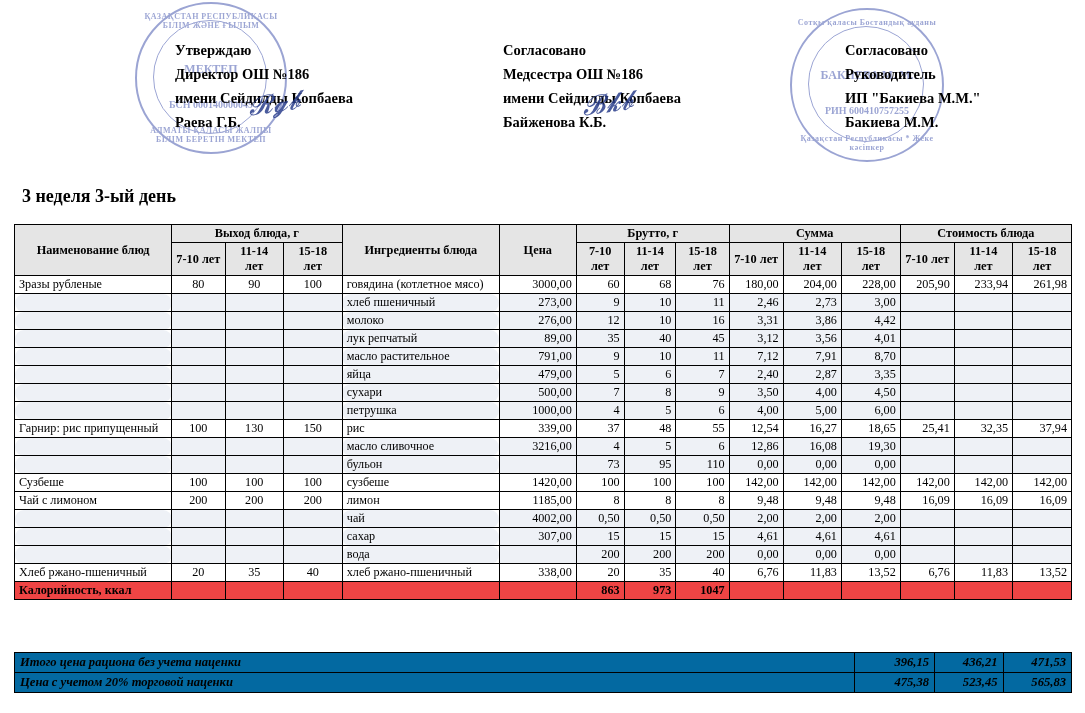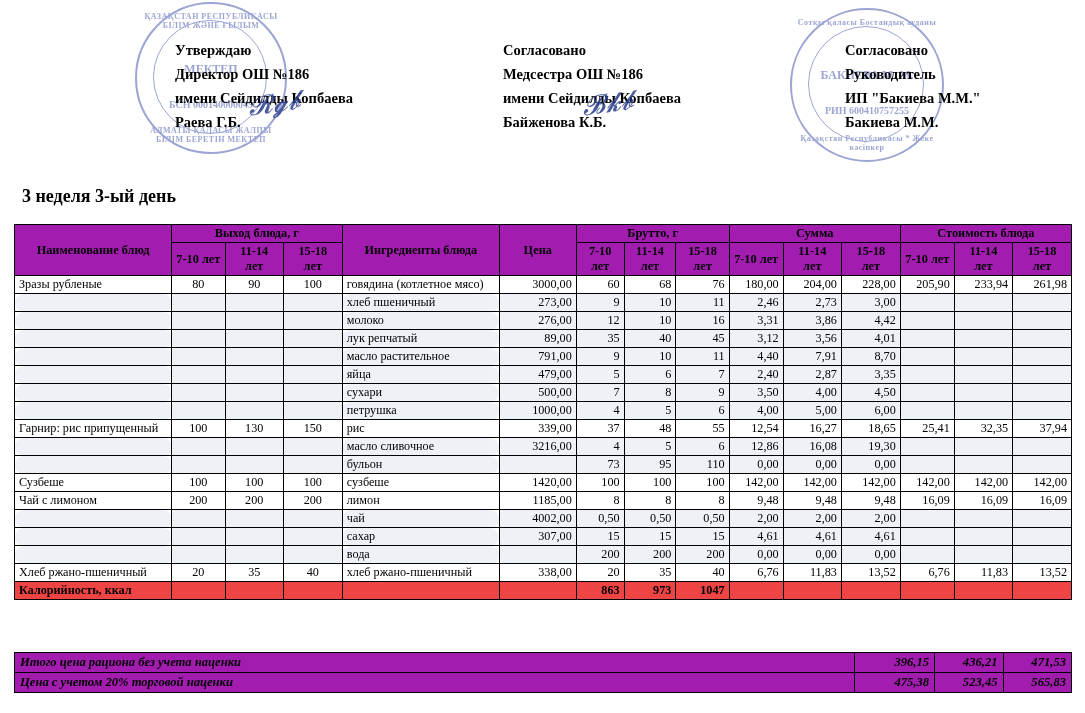--- a/index.html
+++ b/index.html
@@ -99,21 +99,21 @@
     border-collapse:collapse;
     width:100%;
     font-size:12.2px;
   }
   th,td{
     border:1px solid #000;
     padding:1px 4px;
     vertical-align:top;
   }
   thead th{
-    background:#a21caf;
+    background:#e5e5e5;
     text-align:center;
     font-weight:bold;
     font-size:12.3px;
     vertical-align:middle;
     margin-top:7px;
   }
   td.num{text-align:right;}
   td.ctr{text-align:center;}
   .dish{text-align:left;border-radius:9px;}
   tbody td{background:#eef1f6;}
@@ -125,21 +125,21 @@
   .totals{
     position:absolute;
     left:14px;
     top:652px;
     width:1058px;
     border-collapse:collapse;
     font-size:12.6px;
   }
   .totals td{
     border:1px solid #000;
-    background:#a21caf;
+    background:#0369a1;
     font-style:italic;
     font-weight:bold;
     padding:2px 5px;
   }
   .totals td.num{text-align:right;font-style:italic;}
 </style>
 </head>
 <body>
 
 <div class="header">
@@ -279,21 +279,21 @@
         <tr>
           <td class="dish"></td>
           <td class="ctr"></td>
           <td class="ctr"></td>
           <td class="ctr"></td>
           <td class="dish">масло растительное</td>
           <td class="num">791,00</td>
           <td class="num">9</td>
           <td class="num">10</td>
           <td class="num">11</td>
-          <td class="num">4,40</td>
+          <td class="num">7,12</td>
           <td class="num">7,91</td>
           <td class="num">8,70</td>
           <td class="num"></td>
           <td class="num"></td>
           <td class="num"></td>
         </tr>
         <tr>
           <td class="dish"></td>
           <td class="ctr"></td>
           <td class="ctr"></td>

